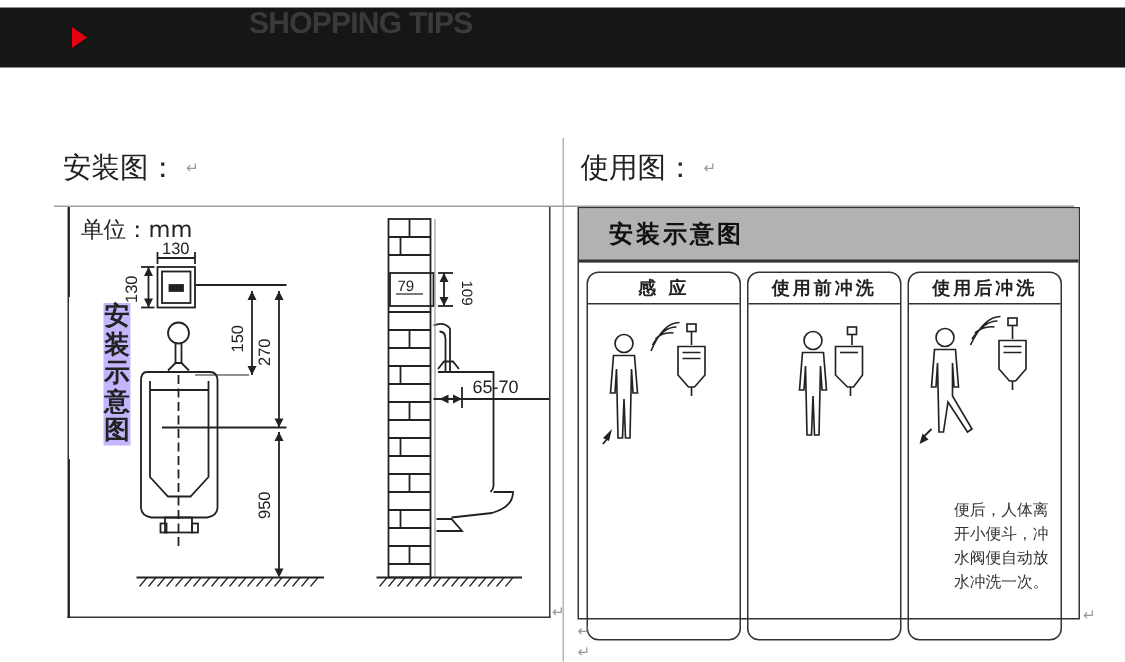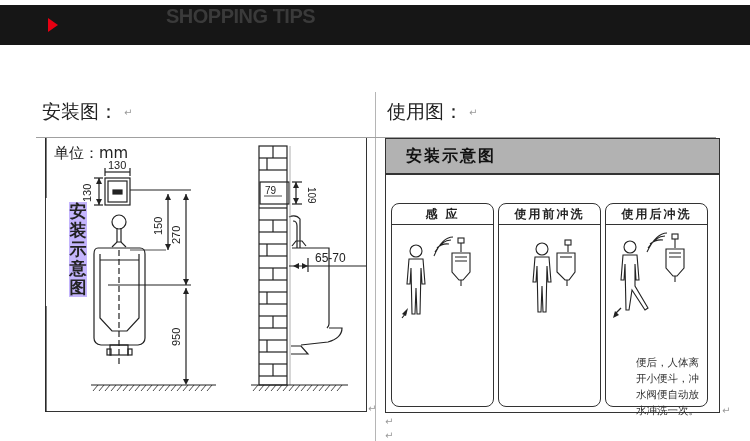--- a/index.html
+++ b/index.html
@@ -19,21 +19,21 @@
   
   .fig-left { position:absolute; left:45px; top:138px; width:322px; height:274px; border:1.5px solid #333; border-top:none; box-sizing:border-box; background:#fff; }
   .unit-label { position:absolute; left:8px; top:6px; font-size:15px; font-weight:normal; color:#222; }
   .vert-label { position:absolute; left:-9px; top:64px; width:18px; font-size:17px; font-weight:bold; line-height:19px; color:#222; background:#c4b5fd; text-align:center;margin-left:32px; }
   .bottom-note { position:absolute; left:10px; top:257px; font-size:10.5px; font-weight:bold; color:#222; }
 
   
   .fig-right { position:absolute; left:385px; top:138px; width:335px; height:275px; border:1.5px solid #333; box-sizing:border-box; background:#fff; }
   .usage-head { position:absolute; left:0; top:0; right:0; height:34px; background:#b2b2b2; border-bottom:2px solid #333; }
   .usage-head-text { position:absolute; left:20px; top:0; line-height:34px; font-size:16px; font-weight:bold; color:#111; letter-spacing:2px; }
-  .panel { position:absolute; top:64px; width:103px; height:204px; border:1.5px solid #333; border-radius:8px; box-sizing:border-box; }
+  .panel { position:absolute; top:42px; width:103px; height:246px; border:1.5px solid #333; border-radius:8px; box-sizing:border-box; }
   .panel-title { position:absolute; left:0; right:0; top:0; height:20px; border-bottom:1.5px solid #333; text-align:center; font-size:12px; font-weight:bold; line-height:20px; color:#222; letter-spacing:2px; }
   .panel-text { position:absolute; left:6px; right:4px; font-family:"DejaVu Serif", serif; font-size:10.5px; line-height:16px; color:#333; }
   svg { position:absolute; overflow:visible; }
 </style>
 </head>
 <body>
 
 <div class="banner">
   <div class="logo-arrow"></div>
   <div class="banner-sub">SHOPPING TIPS</div>

